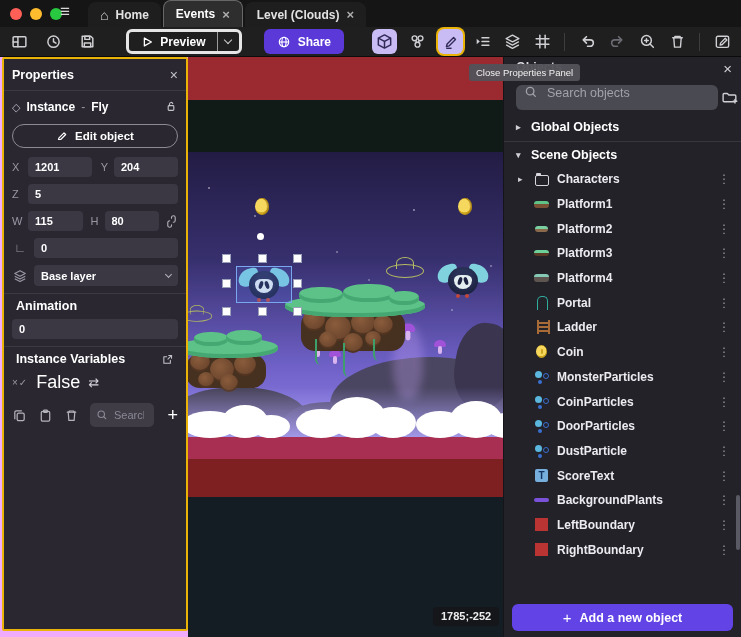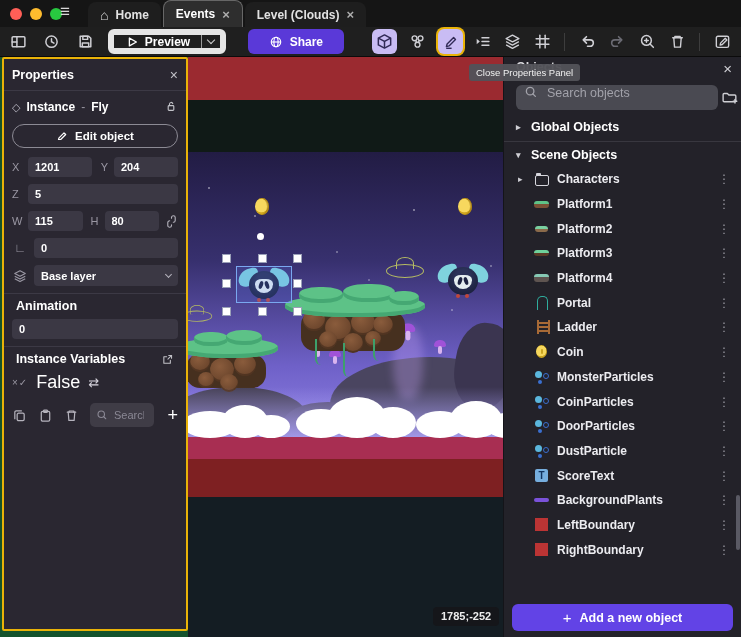--- a/index.html
+++ b/index.html
@@ -1,41 +1,41 @@
 <!DOCTYPE html>
 <html><head>
 <meta charset="utf-8">
 <style>
   html,body{margin:0;padding:0;background:#000;}
   *{box-sizing:border-box;}
-  .app{position:relative;width:741px;height:637px;overflow:hidden;background:#14532d;
+  .app{position:relative;width:741px;height:637px;overflow:hidden;background:#f0abfc;
        font-family:"Liberation Sans",sans-serif;color:#e8e8ec;font-size:12px;}
 
   
   .tabbar{position:relative;height:27px;background:#151515;}
   .traffic{position:absolute;left:10px;top:8px;display:flex;gap:8px;}
   .tl{width:12px;height:12px;border-radius:50%;}
   .tl.red{background:#ff5f57}.tl.yel{background:#febc2e}.tl.grn{background:#28c840}
   .hamburger{position:absolute;left:60px;top:2px;font-size:17px;color:#d8d8d8;cursor:pointer;}
   .hamburger::before{content:"≡";}
   .tabs{position:absolute;left:88px;bottom:0;display:flex;align-items:flex-end;gap:2px;height:27px;}
   .tab{height:25px;display:flex;align-items:center;gap:7px;padding:0 12px;border-radius:8px 8px 0 0;
        background:#1e1e1e;color:#e2e2e2;font-weight:600;font-size:12px;}
   .tab.active{height:27px;background:#2e2e2e;border:1px solid #676767;border-bottom:none;color:#fff;font-weight:700;}
   .home-glyph::before{content:"⌂";font-size:14px;color:#d8d8d8;}
   .tab-close::before{content:"×";color:#aeaeae;font-size:13px;}
 
   
   .toolbar{height:30px;background:#1f1f1f;display:flex;align-items:center;padding:0 8px;gap:12px;border-bottom:1px solid #0b0b0b;}
   .tb-icon{display:flex;align-items:center;justify-content:center;width:22px;height:22px;cursor:pointer;}
-  .preview-btn{margin-left:auto;height:25px;display:flex;align-items:stretch;border:6px solid #e5e5e5;border-radius:6px;overflow:hidden;cursor:pointer;}
+  .preview-btn{margin-left:auto;height:25px;display:flex;align-items:stretch;border:3px solid #e5e5e5;border-radius:6px;overflow:hidden;cursor:pointer;}
   .preview-main{display:flex;align-items:center;gap:6px;padding:0 11px;font-weight:700;font-size:12px;color:#fff;}
   .preview-caret{display:flex;align-items:center;justify-content:center;width:22px;border-left:1px solid #9a9a9a;}
   .caret{width:6px;height:6px;border-right:1.6px solid #cfcfcf;border-bottom:1.6px solid #cfcfcf;transform:rotate(45deg);margin-top:-3px;}
-  .share-btn{height:25px;display:flex;align-items:center;gap:7px;padding:0 21px;background:#5a39d8;border-radius:6px;
+  .share-btn{height:25px;display:flex;align-items:center;gap:7px;padding:0 13px;background:#5a39d8;border-radius:6px;
              font-weight:700;font-size:12px;color:#fff;margin-left:10px;cursor:pointer;}
   .chip-group{display:flex;align-items:center;gap:8px;margin-left:16px;}
   .chip{width:25px;height:25px;border-radius:6px;display:flex;align-items:center;justify-content:center;cursor:pointer;}
   .chip.active{background:#c9bcf4;}
   .chip.hl{box-shadow:0 0 0 2px #e9b308;}
   .tb-divider{width:1px;height:18px;background:#3d3d3d;margin:0 3px;}
 
   
   .content{position:relative;height:580px;}
 

